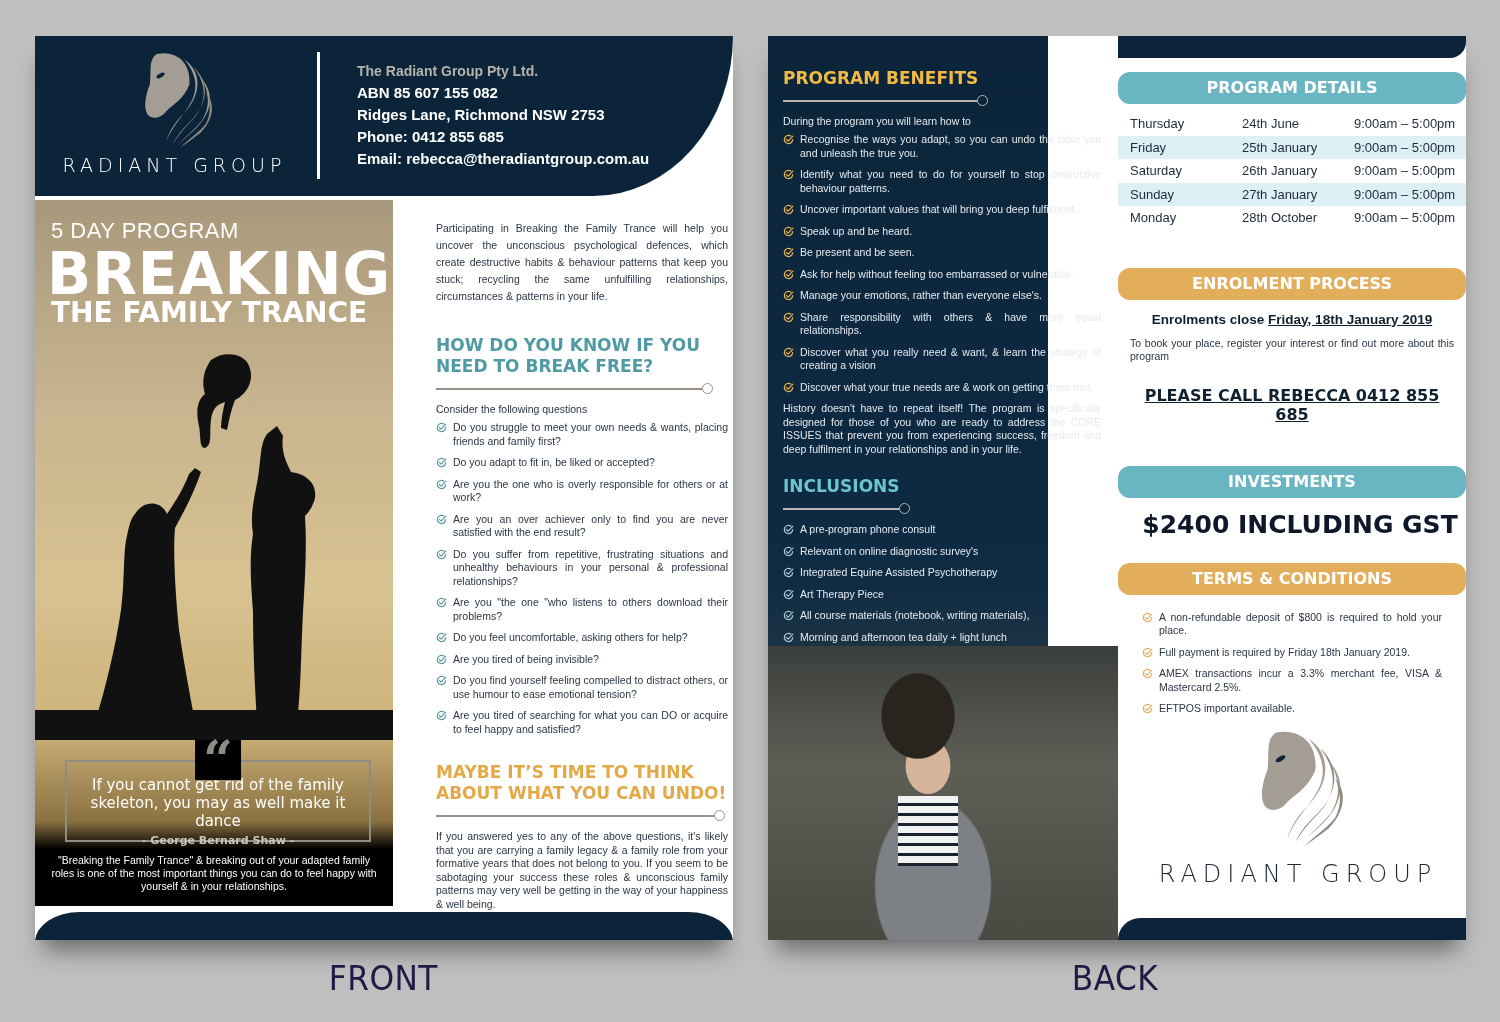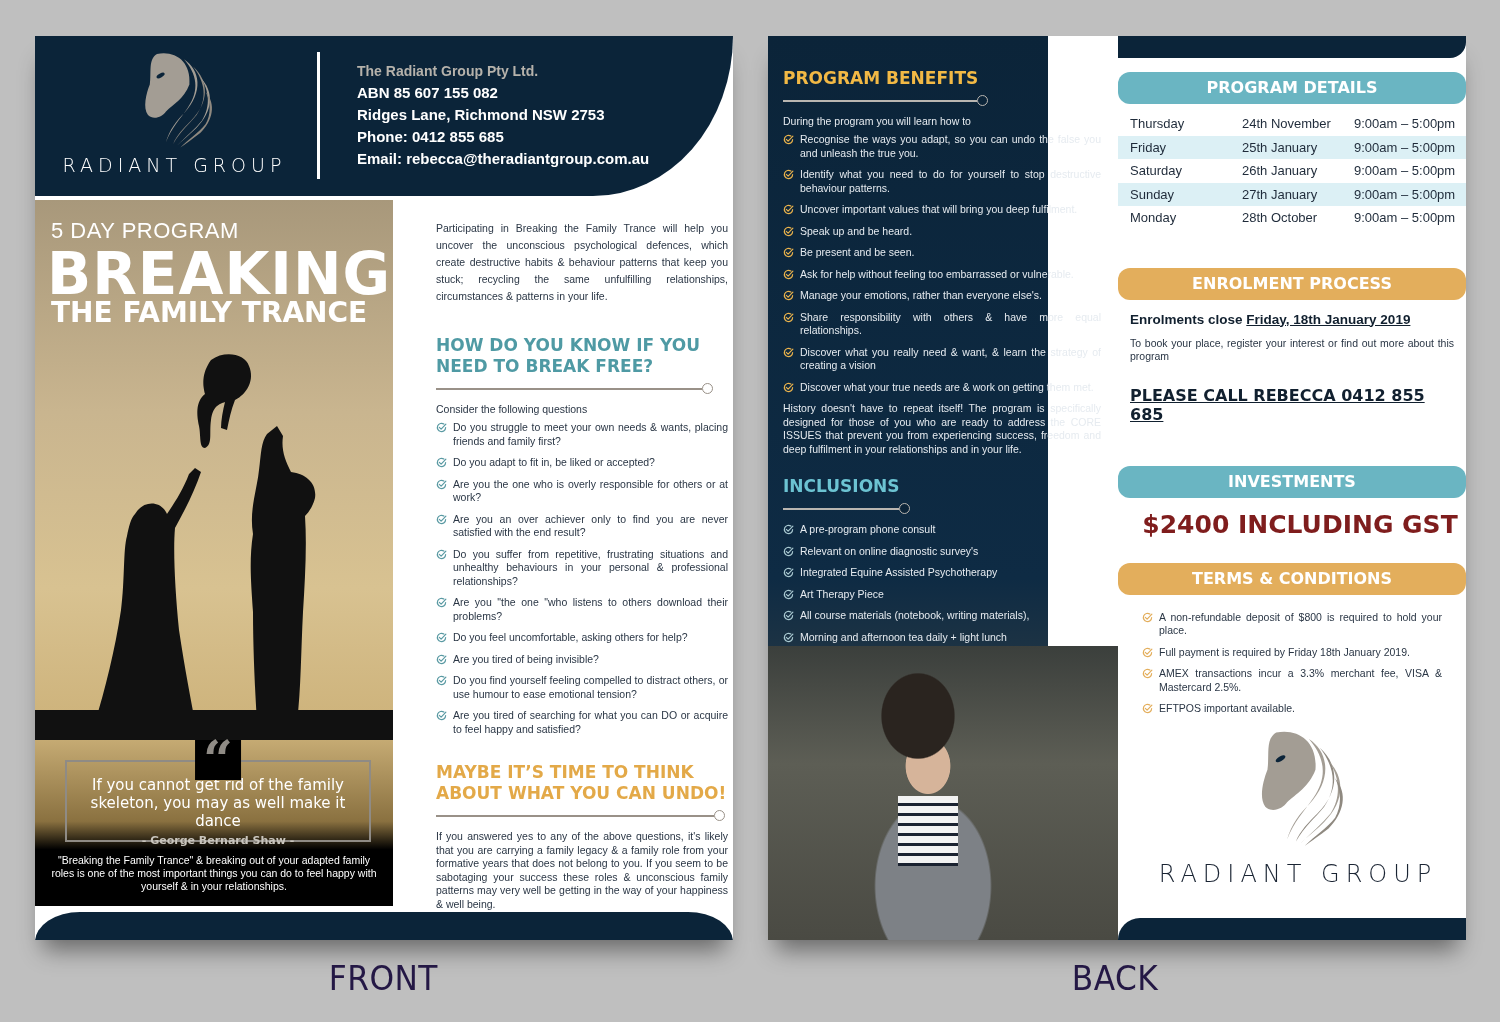--- a/index.html
+++ b/index.html
@@ -119,26 +119,26 @@
 
   .b-right { position: absolute; left: 350px; top: 22px; width: 348px; }
   .band { height: 32px; color: #fff; font-weight: bold; font-size: 16px; text-align: center; line-height: 32px; font-family: "DejaVu Sans", sans-serif; border-radius: 12px; }
   .band.teal-bg { background: #6ab5c2; }
   .band.gold-bg { background: #e3ae5c; }
   table.sched { width: 100%; border-collapse: collapse; margin-top: 8px; }
   table.sched td { font-size: 13px; height: 23.5px; color: #1f2b3a; }
   table.sched td:first-child { padding-left: 12px; width: 124px; }
   table.sched td:nth-child(2) { width: 112px; }
   table.sched tr.alt td { background: #dcf0f5; }
-  .enrol { text-align: left; padding: 12px 12px 0 12px; }
+  .enrol { text-align: center; padding: 12px 12px 0 12px; }
   .enrol-close { font-size: 13.5px; font-weight: bold; color: #11202f; }
   .enrol-close u { text-decoration: underline; }
   .enrol-note { font-size: 10.5px; text-align: justify; margin: 10px 12px 0 12px; line-height: 13.5px; color: #2a3645; }
   .enrol-call { font-size: 16px; font-weight: bold; text-decoration: underline; margin-top: 22px; color: #11202f; font-family: "DejaVu Sans", sans-serif; }
-  .invest { font-size: 25px; font-weight: bold; text-align: center; color: #7f1d1d; padding: 12px 0 24px 16px; font-family: "DejaVu Sans", sans-serif; }
+  .invest { font-size: 25px; font-weight: bold; text-align: center; color: #0f172a; padding: 12px 0 24px 16px; font-family: "DejaVu Sans", sans-serif; }
   .terms { padding: 16px 24px 0 24px; }
   .b-logo { position: absolute; left: 380px; top: 690px; width: 300px; text-align: center; }
   .b-logo .horse { width: 110px; height: 120px; }
   .b-logo .logo-word { color: #1a2433; font-size: 24px; letter-spacing: 6px; margin-top: 14px; }
   .b-footer { position: absolute; left: 350px; top: 882px; width: 348px; height: 22px; background: #0b2439; border-top-left-radius: 22px; }
 </style>
 </head>
 <body>
 
 <svg width="0" height="0" style="position:absolute">
@@ -329,21 +329,21 @@
 
   <div class="b-topbar"></div>
 
   <div class="b-right">
     <div style="height:14px"></div>
     <div class="band teal-bg">PROGRAM DETAILS</div>
     <table class="sched">
       <tbody>
           <tr>
             <td>Thursday</td>
-            <td>24th November</td>
+            <td>24th June</td>
             <td>9:00am – 5:00pm</td>
           </tr>
       <tr class="alt">
             <td>Friday</td>
             <td>25th January</td>
             <td>9:00am – 5:00pm</td>
           </tr>
       <tr>
             <td>Saturday</td>
             <td>26th January</td>

